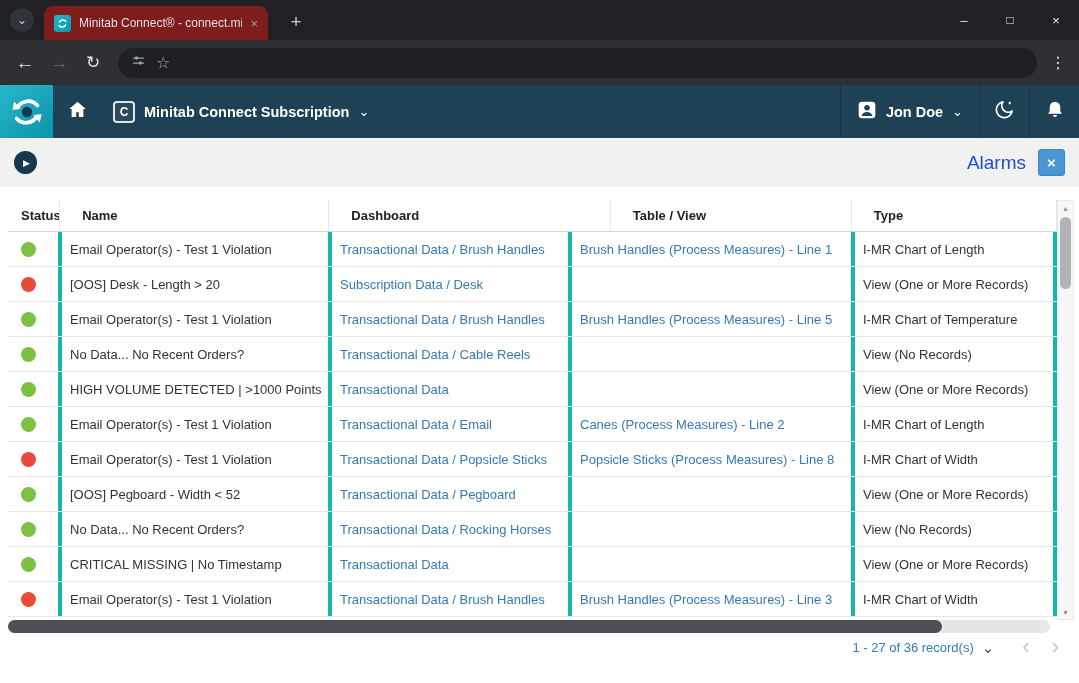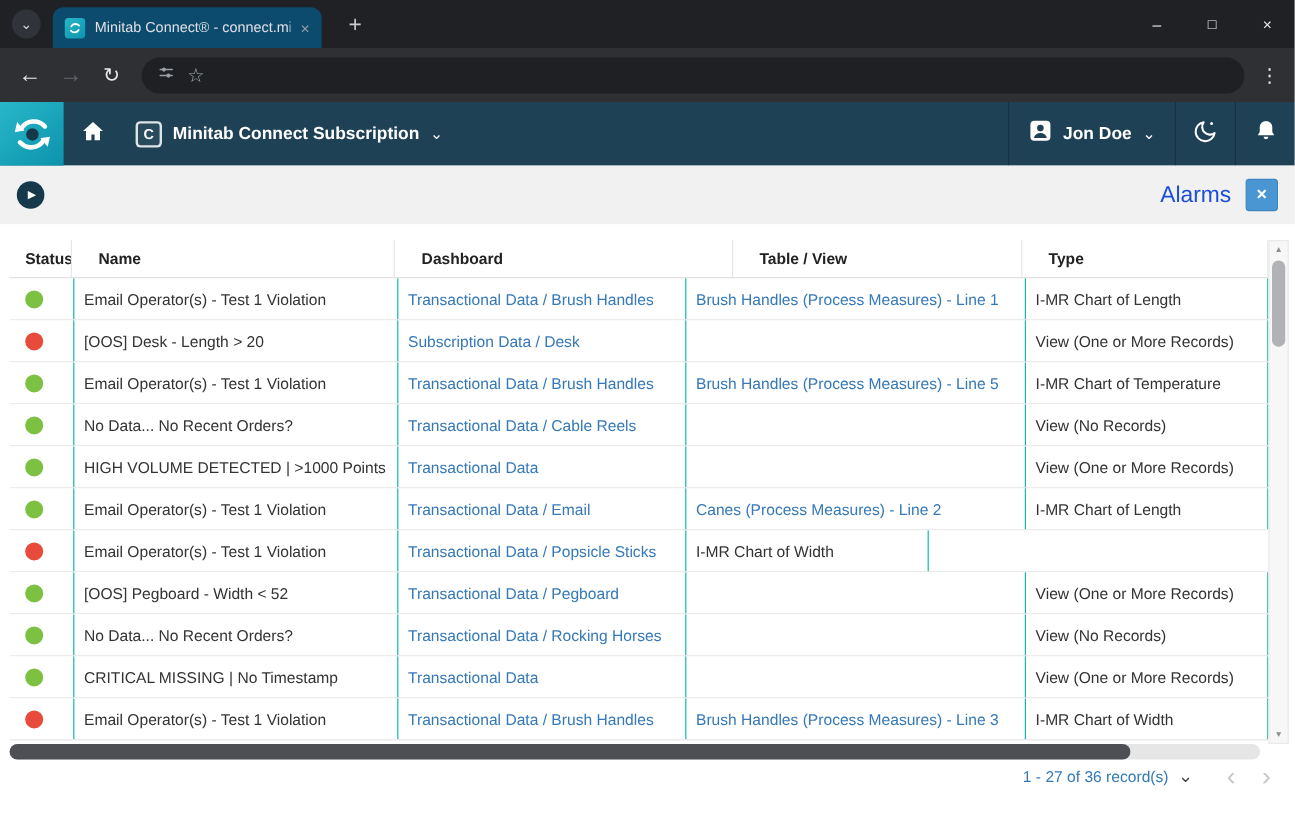--- a/index.html
+++ b/index.html
@@ -7,21 +7,21 @@
   body {
     width:1079px; height:683px; overflow:hidden; background:#fff;
     font-family:"Liberation Sans","DejaVu Sans",sans-serif;
     -webkit-font-smoothing:antialiased;
   }
 
   
   .titlebar { height:40px; background:#1f2125; position:relative; display:flex; align-items:center; }
   .tab-search { width:24px; height:24px; border-radius:50%; background:#30333a; color:#cfd2d6;
     font-size:12px; margin-left:10px; display:flex; align-items:center; justify-content:center; }
-  .tab { position:absolute; left:44px; bottom:0; width:224px; height:34px; background:#0c4a6e;
+  .tab { position:absolute; left:44px; bottom:0; width:224px; height:34px; background:#7f1d1d;
     border-radius:9px 9px 0 0; display:flex; align-items:center; padding:0 10px; gap:8px; }
   .favicon { width:17px; height:17px; border-radius:3px; flex:0 0 auto;
     background:linear-gradient(140deg,#27b6c9,#0d95ae); display:flex; align-items:center; justify-content:center; }
   .tab-title { color:#dfe1e5; font-size:12px; white-space:nowrap; overflow:hidden; flex:1; }
   .tab-close { color:#9aa0a6; font-size:13px; flex:0 0 auto; }
   .new-tab { position:absolute; left:284px; bottom:6px; width:24px; height:24px; color:#c7c9cc; font-size:19px;
     display:flex; align-items:center; justify-content:center; }
   .win-controls { position:absolute; right:0; top:0; height:40px; display:flex; }
   .win-btn { width:46px; height:40px; color:#e8eaed; font-size:13px; display:flex; align-items:center; justify-content:center; }
   .win-btn.max { font-size:12px; }
@@ -64,21 +64,21 @@
   .panel-close { width:27px; height:27px; background:#4a96d3; border:1px solid #3d86c2; border-radius:3px;
     color:#fff; font-size:15px; font-weight:bold; display:flex; align-items:center; justify-content:center; }
 
   
   .content { position:relative; height:496px; background:#fff; }
   .grid { position:absolute; left:8px; top:13px; width:1049px; }
   .thead { display:flex; height:32px; border-bottom:1px solid #d8d8da;gap:14px; }
   .th { font-size:13px; font-weight:bold; color:#222; display:flex; align-items:center;
     padding:0 8px; border-right:1px solid #e6e6e8; overflow:hidden; white-space:nowrap; }
   .tr { display:flex; height:35px; border-bottom:1px solid #e6e6e8; background:#fff; }
-  .td { height:100%; display:flex; align-items:center; padding:0 8px; border-right:1px solid #14b8a6;
+  .td { height:100%; display:flex; align-items:center; padding:0 8px; border-right:4px solid #14b8a6;
     font-size:13px; color:#333; overflow:hidden; white-space:nowrap; }
   .col0 { width:54px; padding-left:13px; }
   .col1 { width:270px; }
   .col2 { width:240px; }
   .col3 { width:283px; }
   .col4 { width:202px; }
   .dot { width:15px; height:15px; border-radius:50%; flex:0 0 auto; }
   .cell-link { color:#3579b8; cursor:pointer; overflow:hidden; text-overflow:ellipsis; }
 
   
@@ -294,20 +294,23 @@
           <div class="td col4">I-MR Chart of Length</div>
         </div>
         <div class="tr">
           <div class="td col0">
             <span class="dot" style="background: rgb(232, 74, 60);"></span>
           </div>
           <div class="td col1">Email Operator(s) - Test 1 Violation</div>
           <div class="td col2">
             <span class="cell-link">Transactional Data / Popsicle Sticks</span>
           </div>
+          <div class="td col3">
+            <span class="cell-link">Popsicle Sticks (Process Measures) - Line 8</span>
+          </div>
           <div class="td col4">I-MR Chart of Width</div>
         </div>
         <div class="tr">
           <div class="td col0">
             <span class="dot" style="background: rgb(124, 193, 66);"></span>
           </div>
           <div class="td col1">[OOS] Pegboard - Width &lt; 52</div>
           <div class="td col2">
             <span class="cell-link">Transactional Data / Pegboard</span>
           </div>

